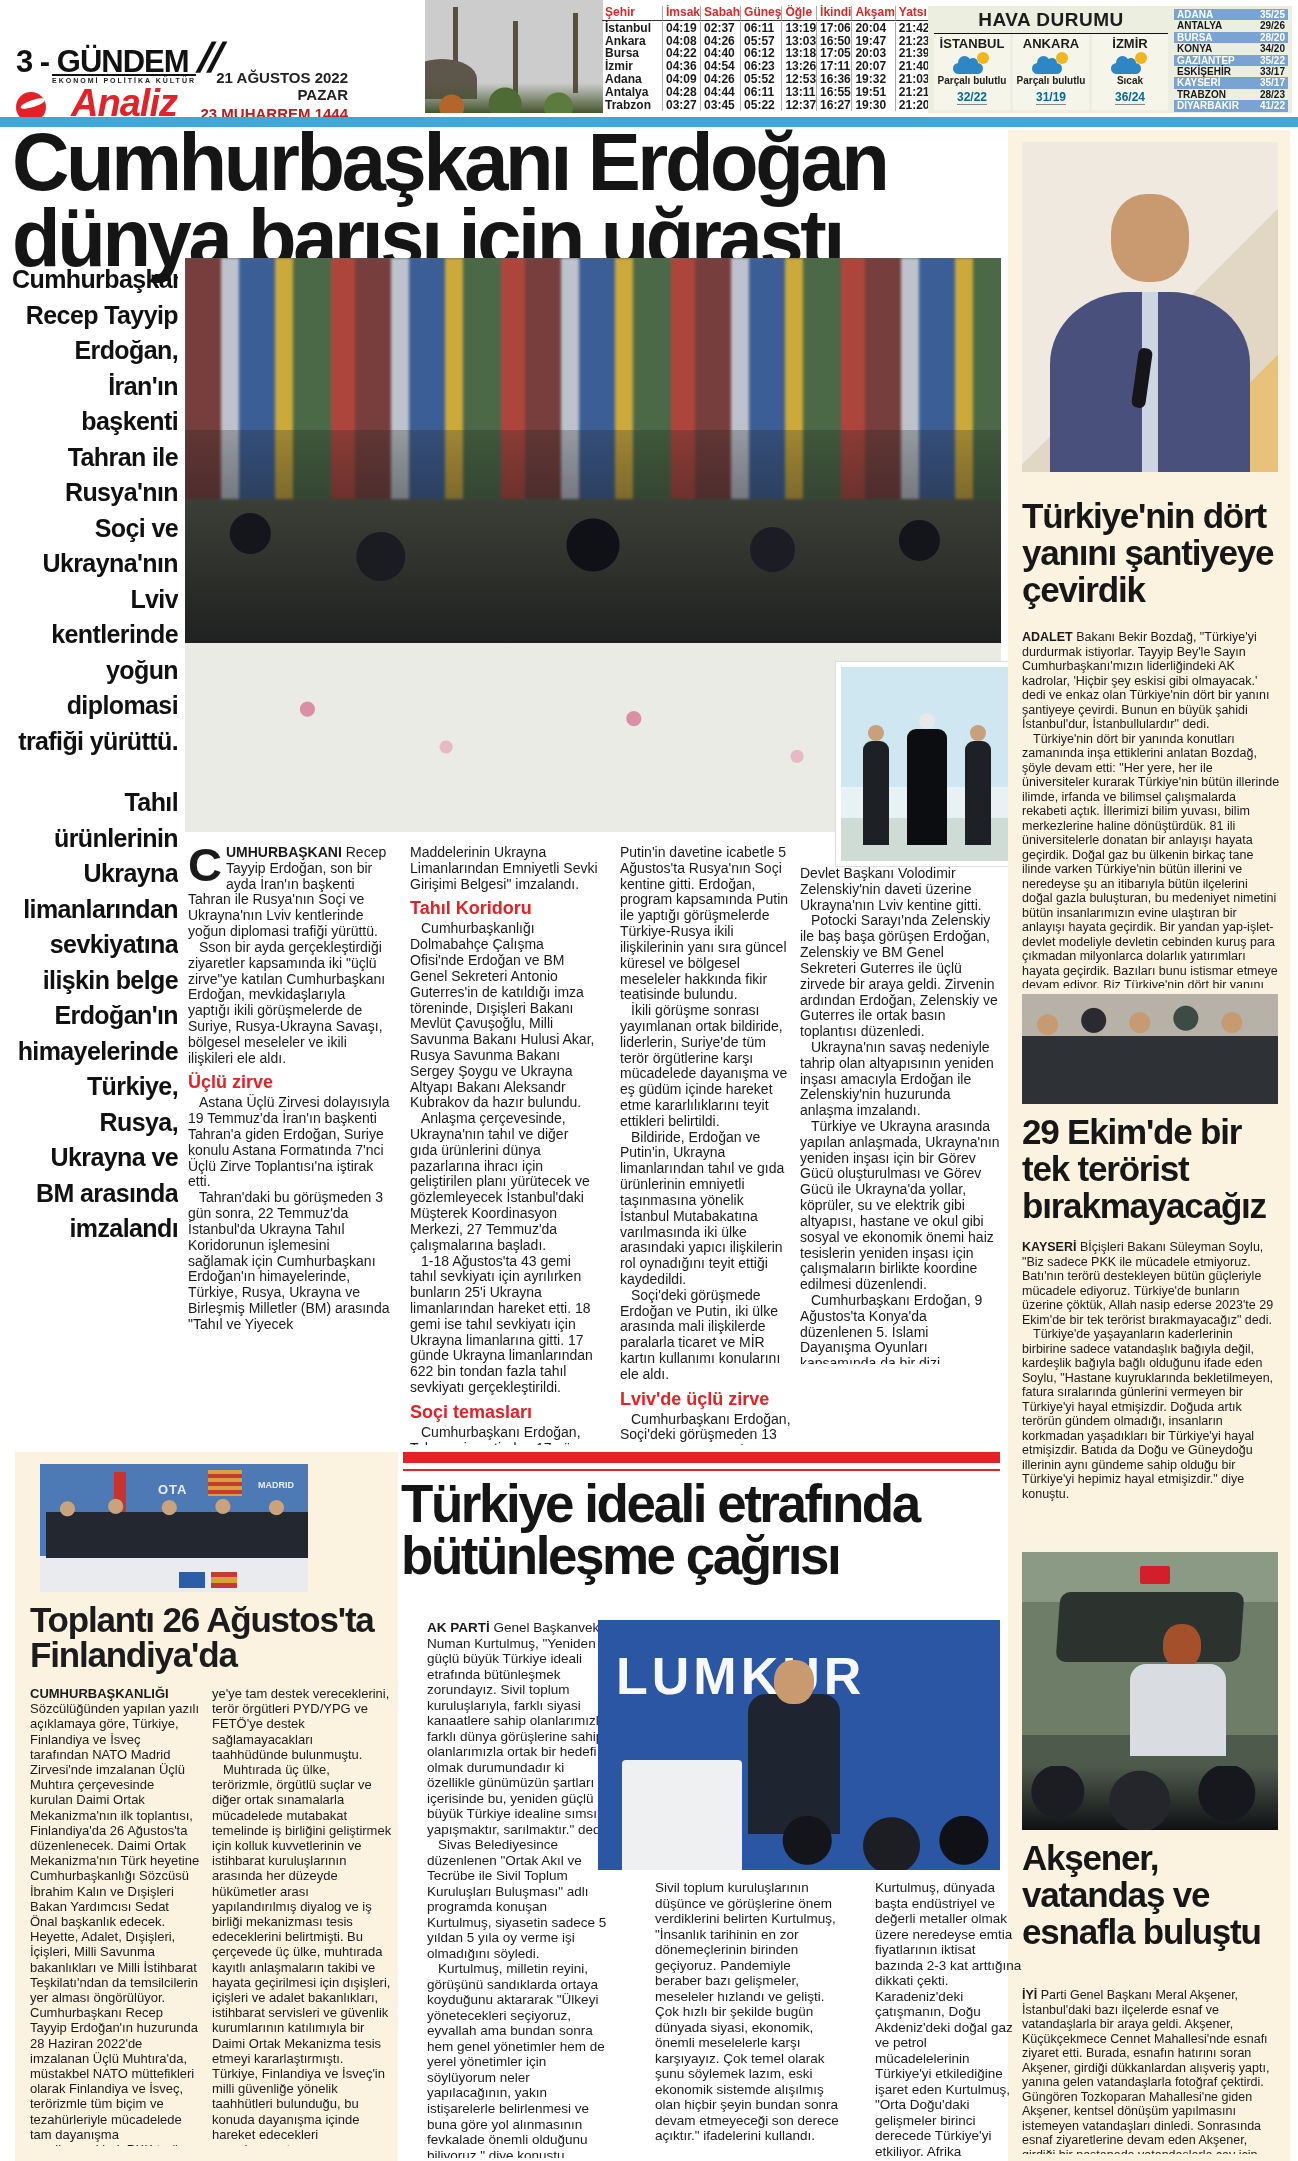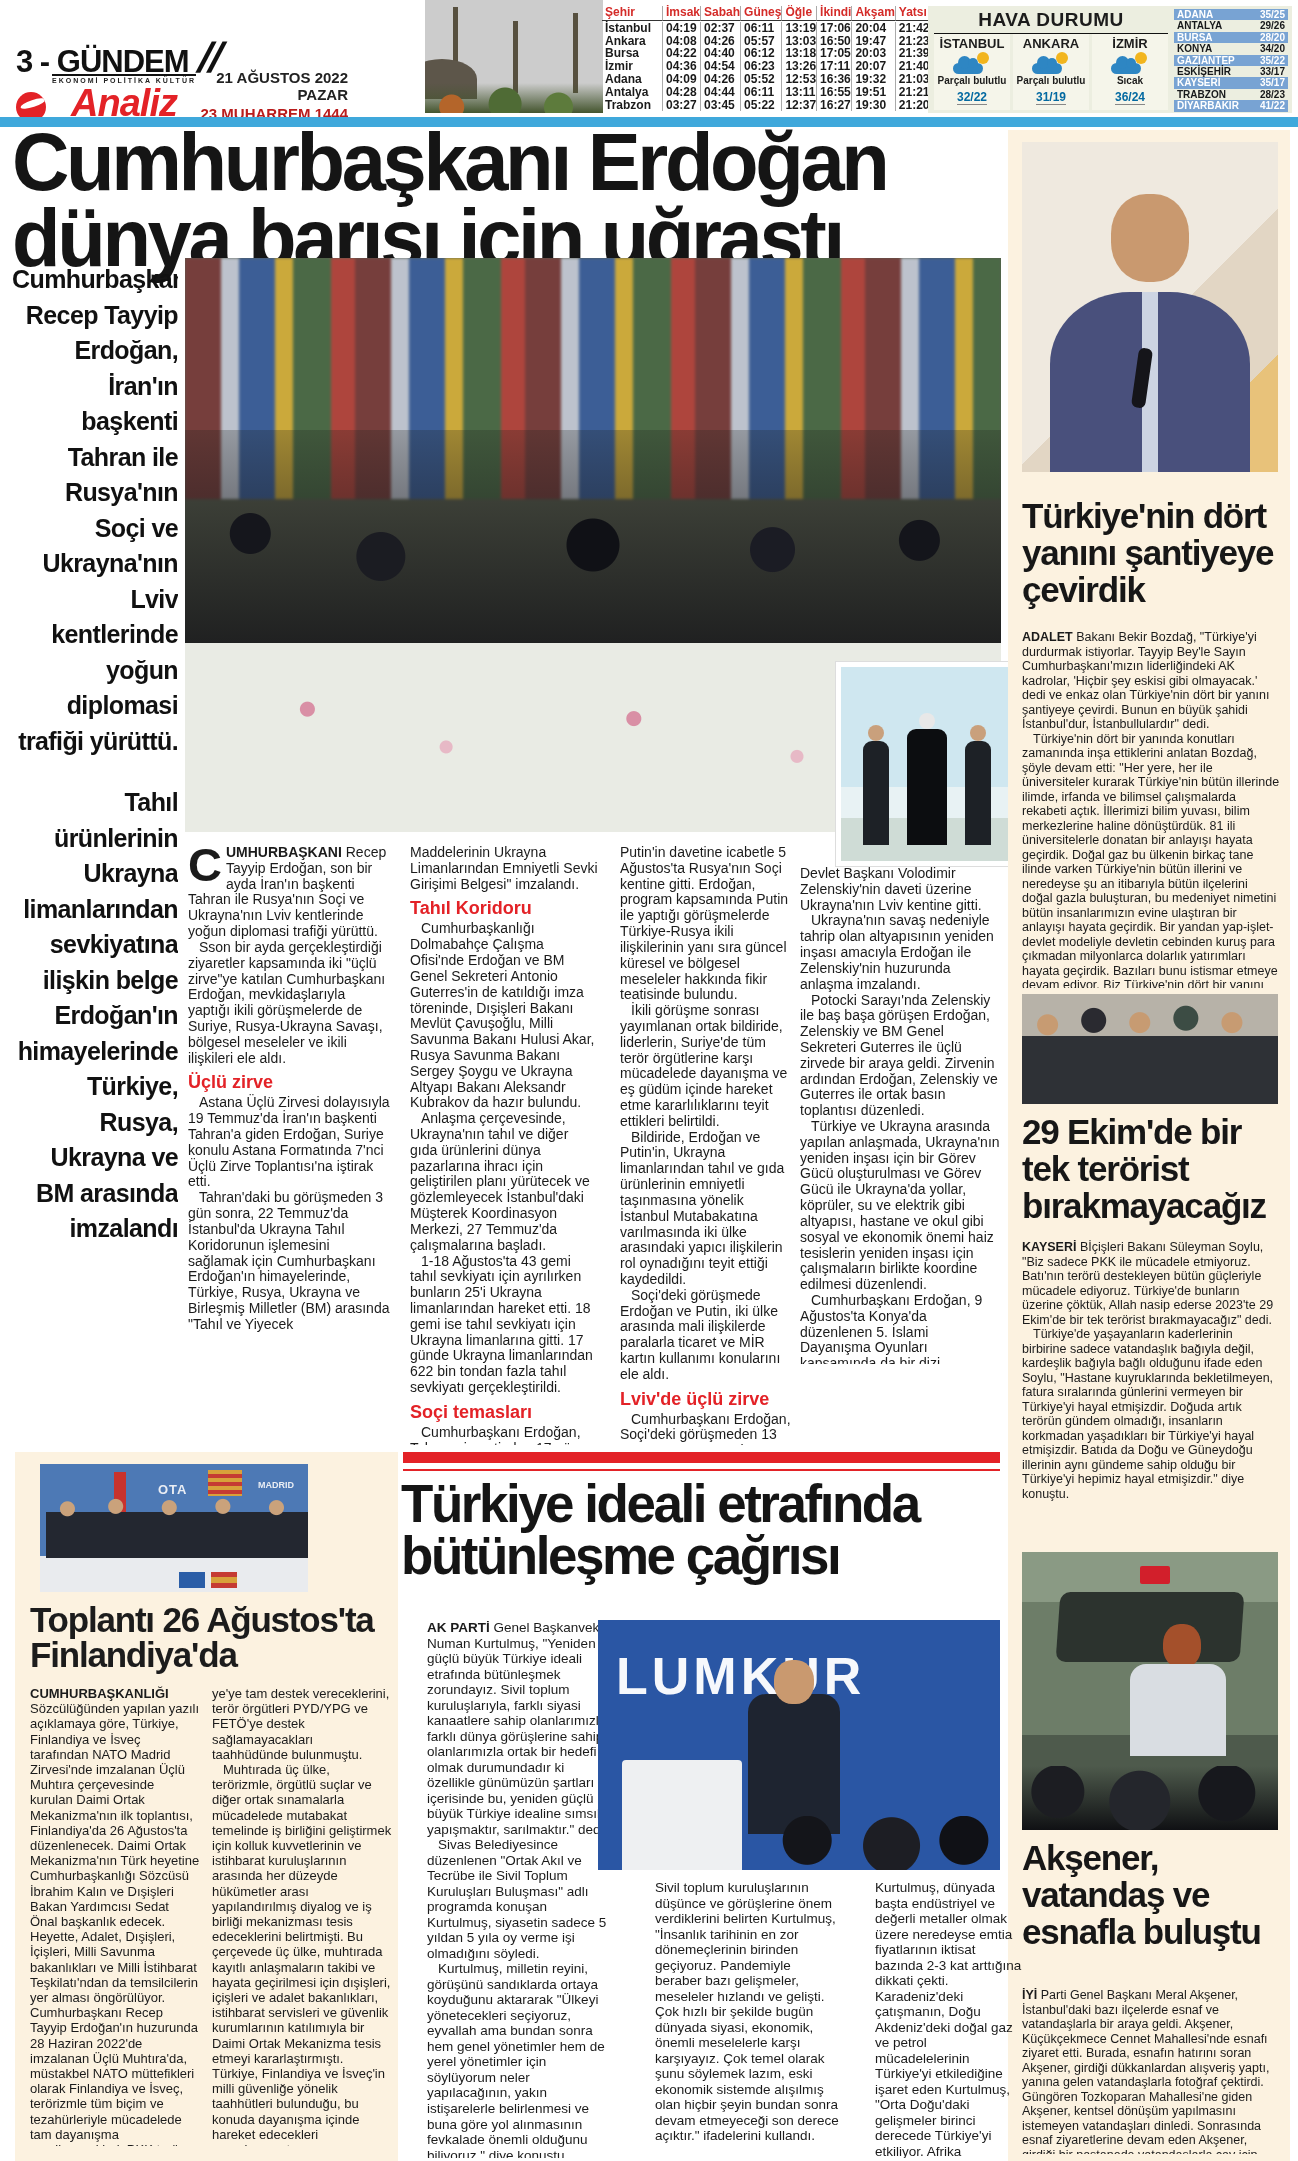--- a/index.html
+++ b/index.html
@@ -369,22 +369,22 @@
   <div class="acol c3">
       <p class="bp">Putin'in davetine icabetle 5 Ağustos'ta Rusya'nın Soçi kentine gitti. Erdoğan, program kapsamında Putin ile yaptığı görüşmelerde Türkiye-Rusya ikili ilişkilerinin yanı sıra güncel küresel ve bölgesel meseleler hakkında fikir teatisinde bulundu.</p>
       <p class="bp ind">İkili görüşme sonrası yayımlanan ortak bildiride, liderlerin, Suriye'de tüm terör örgütlerine karşı mücadelede dayanışma ve eş güdüm içinde hareket etme kararlılıklarını teyit ettikleri belirtildi.</p>
       <p class="bp ind">Bildiride, Erdoğan ve Putin'in, Ukrayna limanlarından tahıl ve gıda ürünlerinin emniyetli taşınmasına yönelik İstanbul Mutabakatına varılmasında iki ülke arasındaki yapıcı ilişkilerin rol oynadığını teyit ettiği kaydedildi.</p>
       <p class="bp ind">Soçi'deki görüşmede Erdoğan ve Putin, iki ülke arasında mali ilişkilerde paralarla ticaret ve MİR kartın kullanımı konularını ele aldı.</p>
       <h4 class="sub">Lviv'de üçlü zirve</h4>
       <p class="bp ind">Cumhurbaşkanı Erdoğan, Soçi'deki görüşmeden 13 gün sonra Rusya-Ukrayna Savaşı'nda ateşkesin sağlanması, bölgeden sivillerin tahliyesi ve barışın tesisi için yürüttüğü diplomatik çalışmalar kapsamında, 18 Ağustos'ta Ukrayna</p>
     </div>
   <div class="acol c4">
       <p class="bp">Devlet Başkanı Volodimir Zelenskiy'nin daveti üzerine Ukrayna'nın Lviv kentine gitti.</p>
+      <p class="bp ind">Potocki Sarayı'nda Zelenskiy ile baş başa görüşen Erdoğan, Zelenskiy ve BM Genel Sekreteri Guterres ile üçlü zirvede bir araya geldi. Zirvenin ardından Erdoğan, Zelenskiy ve Guterres ile ortak basın toplantısı düzenledi.</p>
       <p class="bp ind">Ukrayna'nın savaş nedeniyle tahrip olan altyapısının yeniden inşası amacıyla Erdoğan ile Zelenskiy'nin huzurunda anlaşma imzalandı.</p>
-      <p class="bp ind">Potocki Sarayı'nda Zelenskiy ile baş başa görüşen Erdoğan, Zelenskiy ve BM Genel Sekreteri Guterres ile üçlü zirvede bir araya geldi. Zirvenin ardından Erdoğan, Zelenskiy ve Guterres ile ortak basın toplantısı düzenledi.</p>
       <p class="bp ind">Türkiye ve Ukrayna arasında yapılan anlaşmada, Ukrayna'nın yeniden inşası için bir Görev Gücü oluşturulması ve Görev Gücü ile Ukrayna'da yollar, köprüler, su ve elektrik gibi altyapısı, hastane ve okul gibi sosyal ve ekonomik önemi haiz tesislerin yeniden inşası için çalışmaların birlikte koordine edilmesi düzenlendi.</p>
       <p class="bp ind">Cumhurbaşkanı Erdoğan, 9 Ağustos'ta Konya'da düzenlenen 5. İslami Dayanışma Oyunları kapsamında da bir dizi temaslarda bulundu.</p>
     </div>
 
   <div class="abs rail"></div>
   <div class="abs photo photo-bozdag">
     <span class="bz-suit"></span>
     <span class="bz-head"></span>
     <span class="bz-mic"></span>
   </div>

